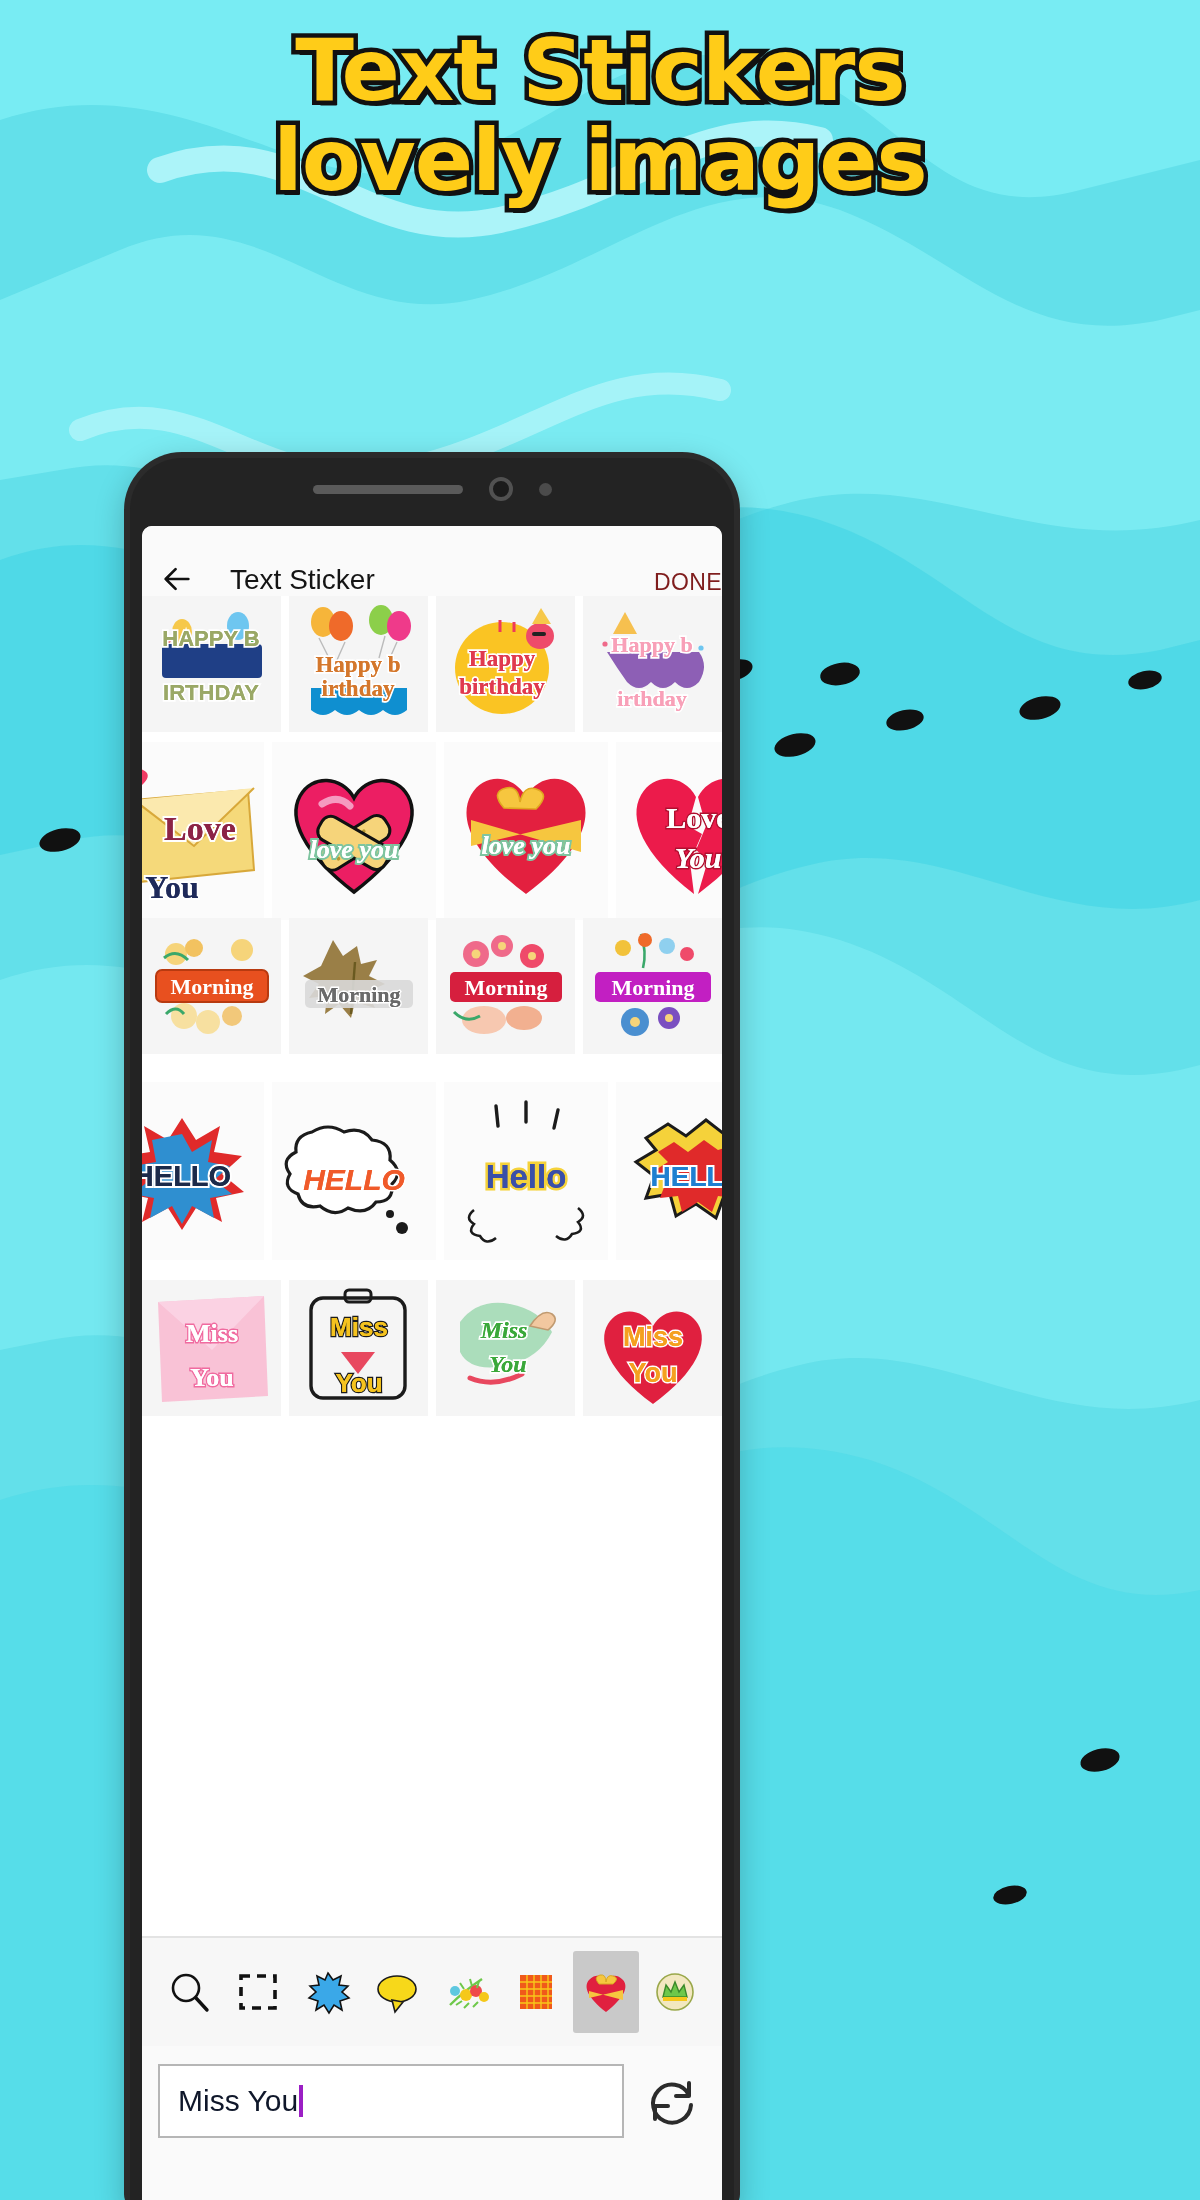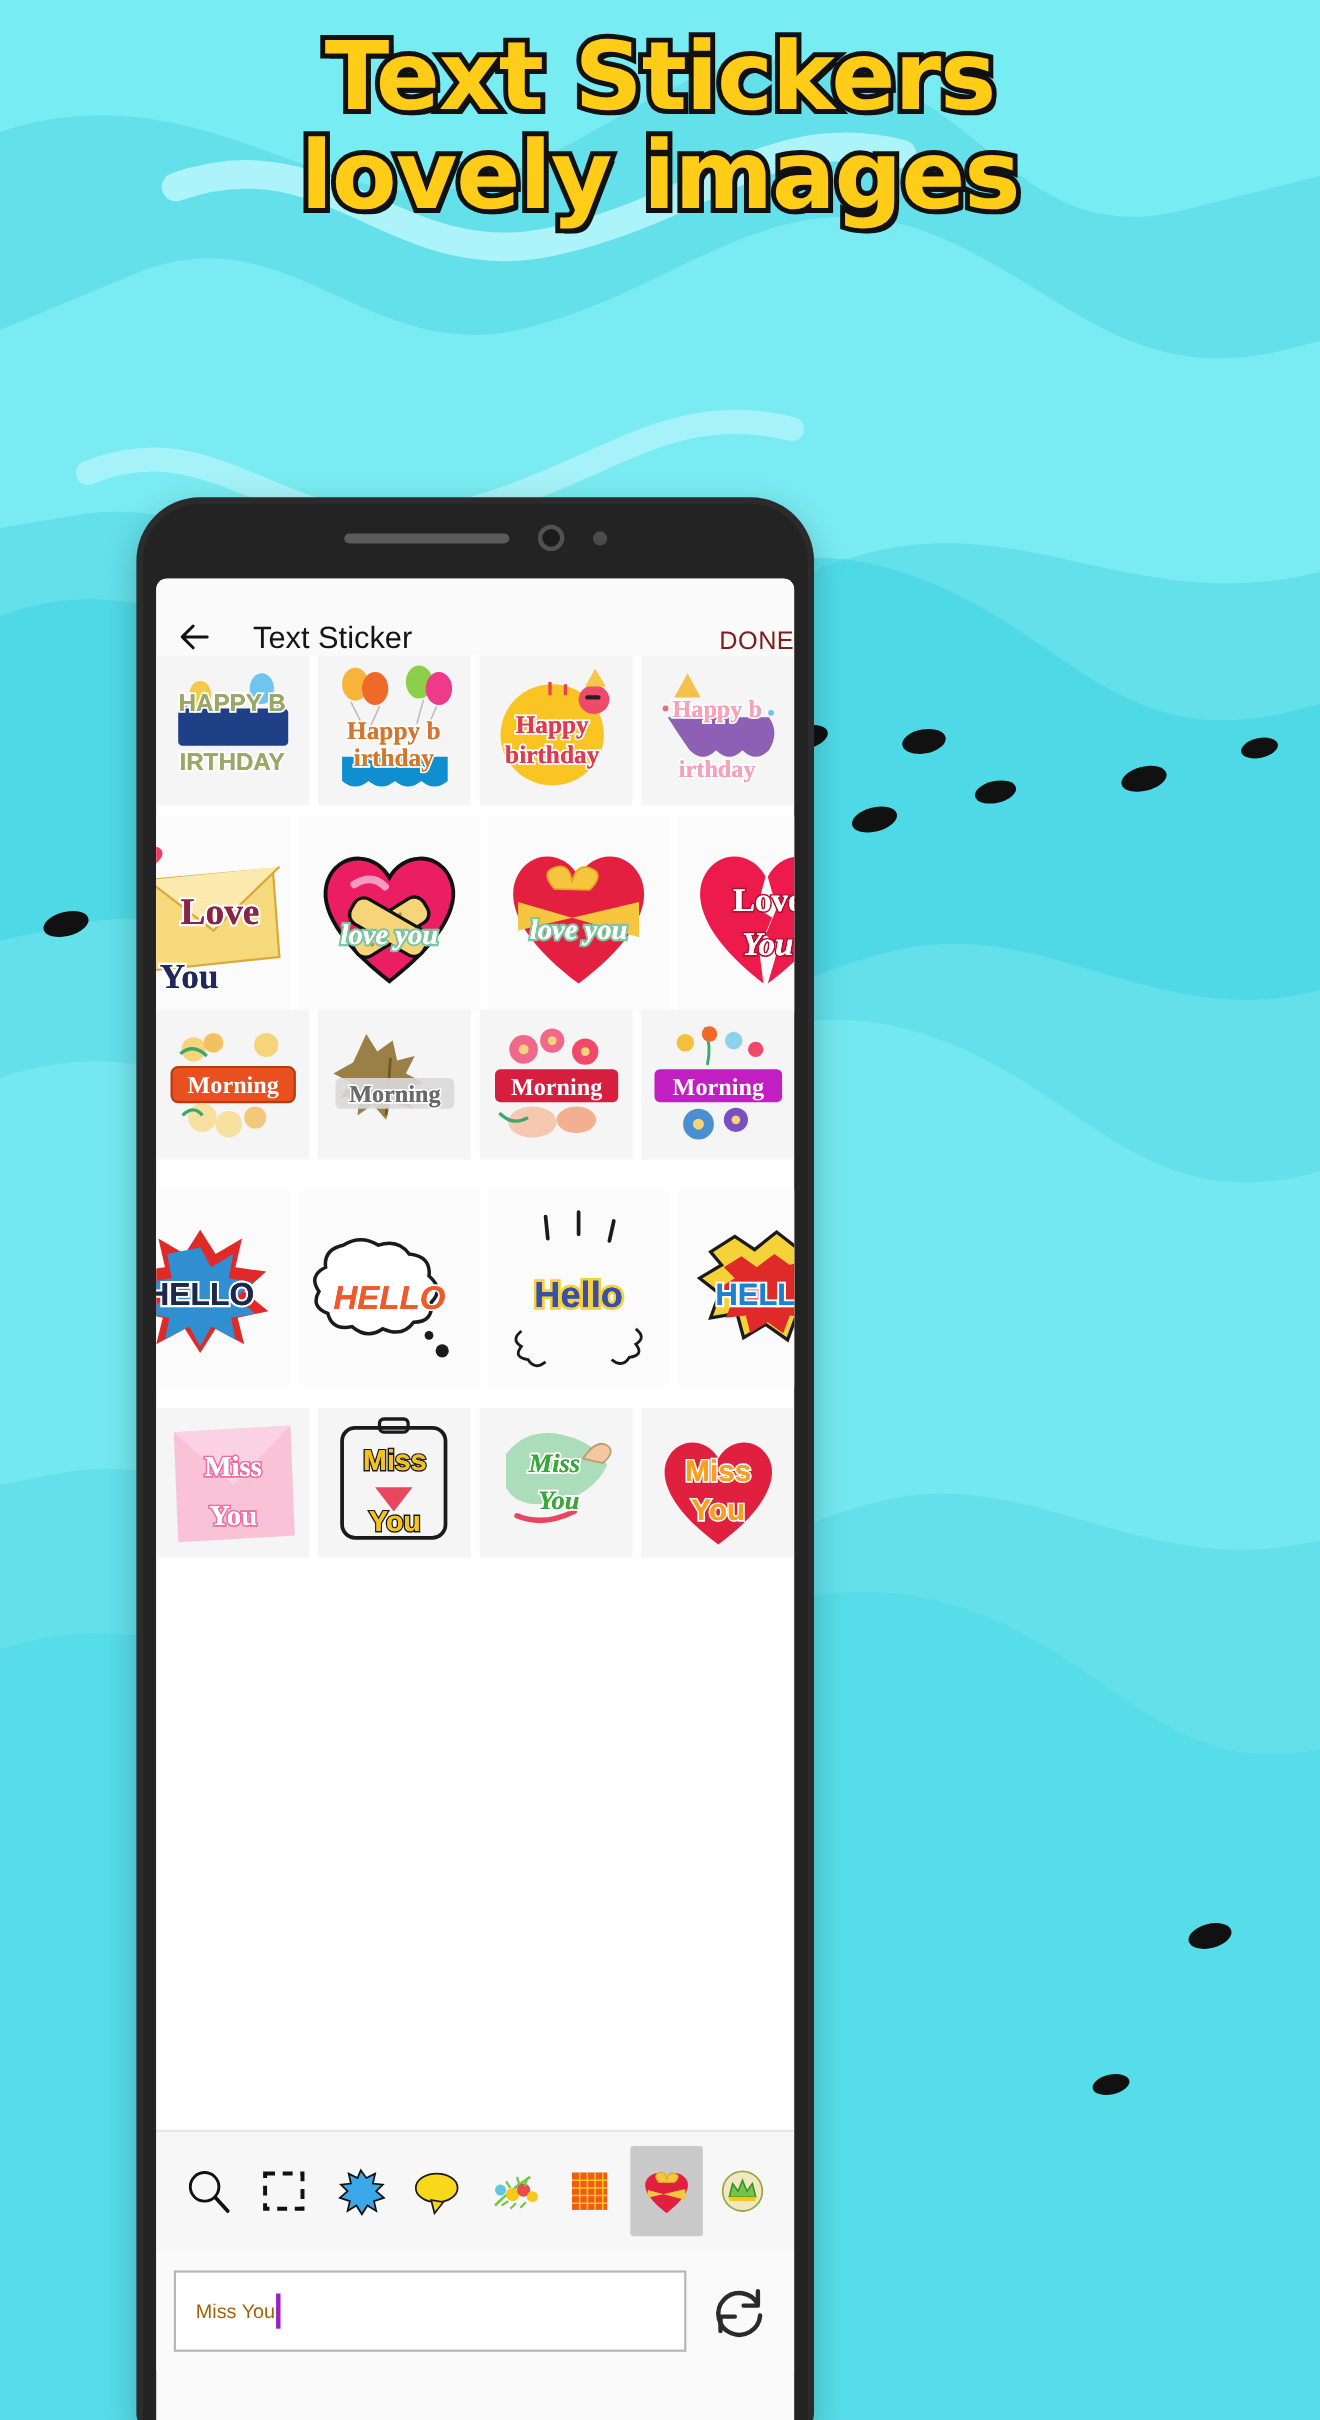--- a/index.html
+++ b/index.html
@@ -182,22 +182,22 @@
     flex: 1 1 auto;
     height: 74px;
     background: #ffffff;
     border: 2px solid #b6b6b6;
     display: flex;
     align-items: center;
     padding-left: 18px;
     cursor: text;
   }
   .text-field-value {
-    font-size: 18px;
-    color: #a16207;
+    font-size: 30px;
+    color: #0f172a;
   }
   .caret {
     display: inline-block;
     width: 4px; height: 32px;
     background: #9b1fc4;
     margin-left: 1px;
     vertical-align: middle;
   }
   .refresh-btn {
     width: 68px; height: 68px;

